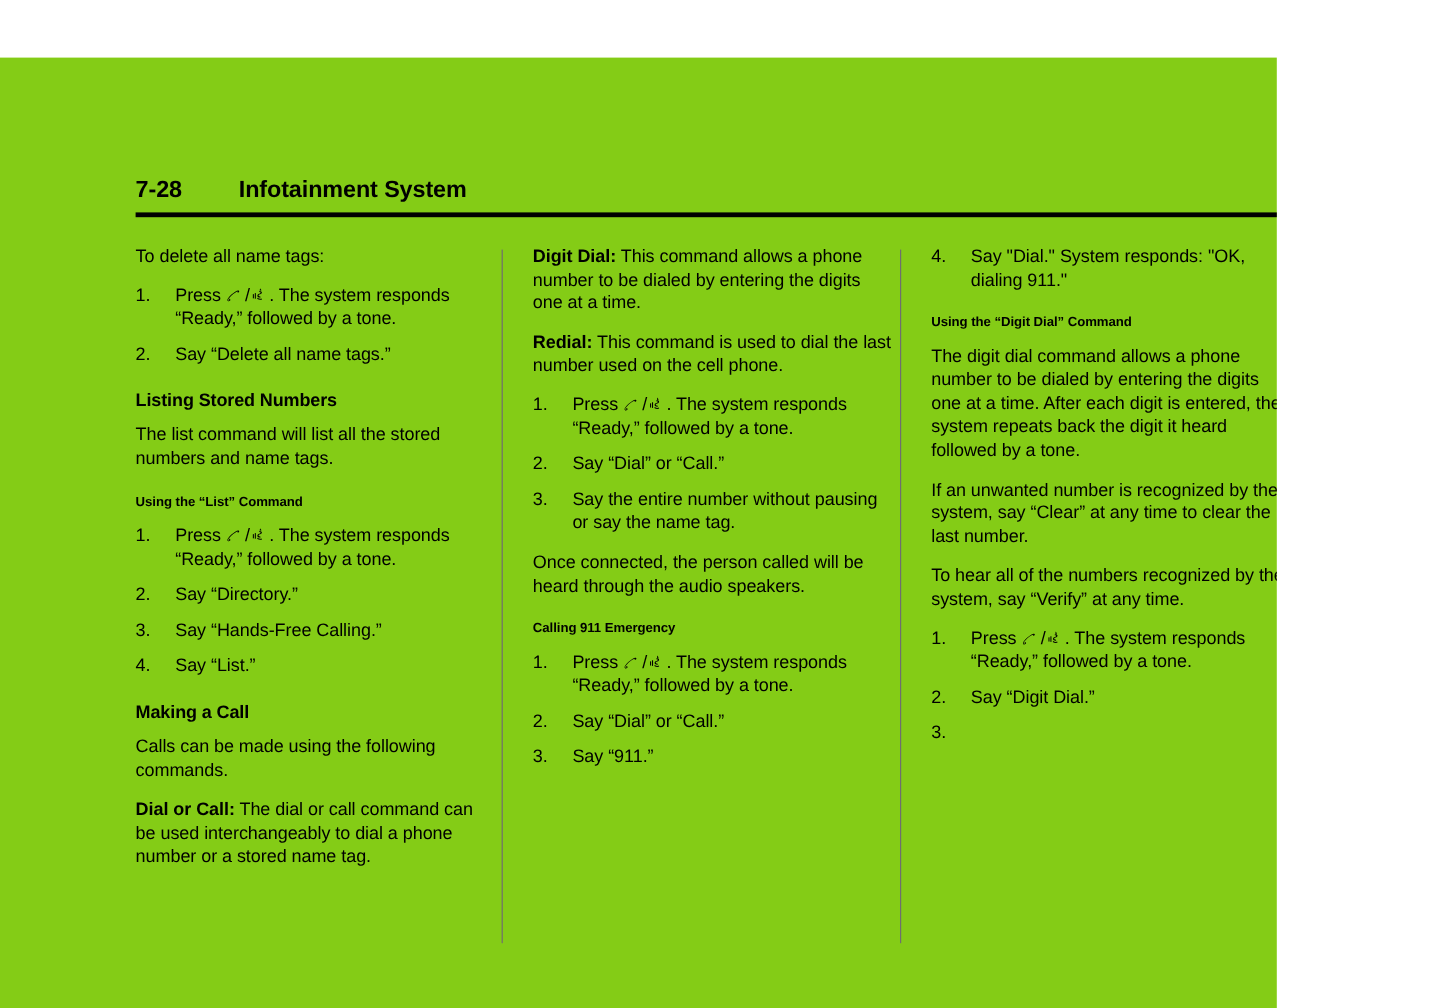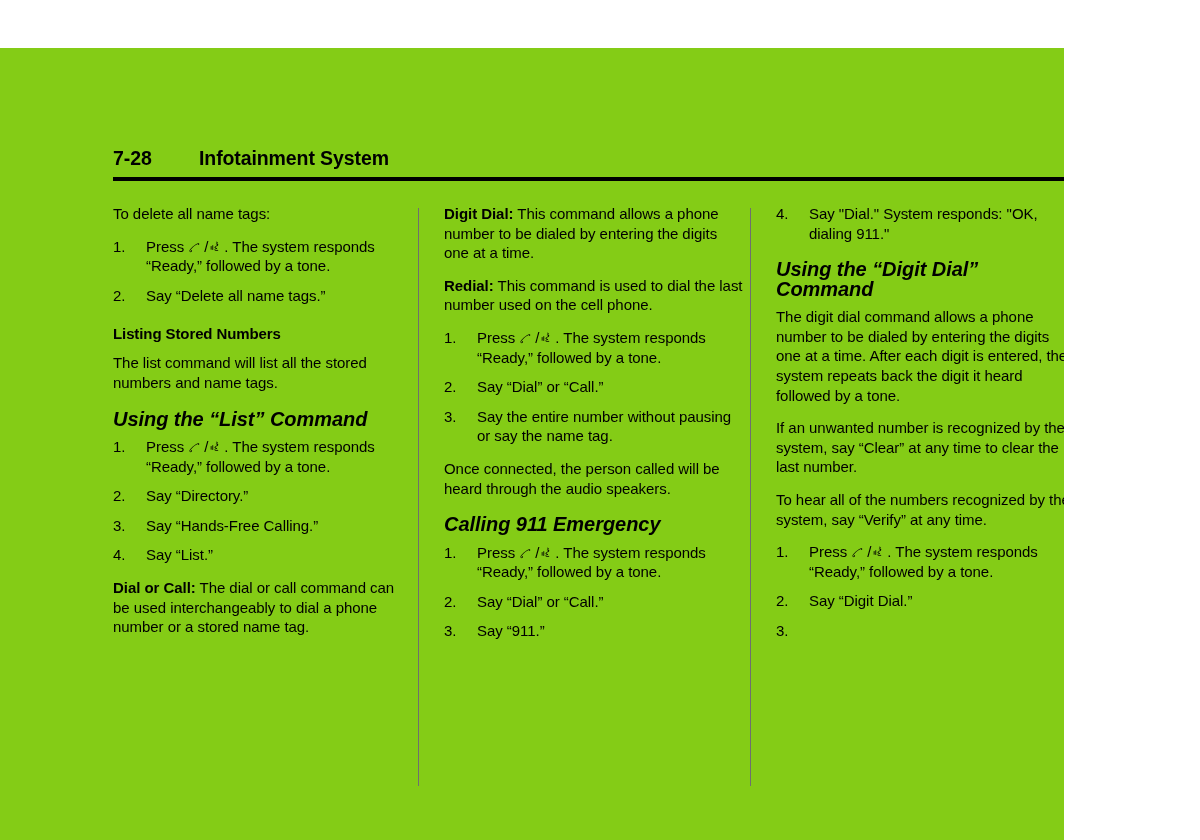--- a/index.html
+++ b/index.html
@@ -86,26 +86,25 @@
 
   
   .h2 {
     font-size: 15px;
     font-weight: bold;
     line-height: 20px;
     margin: 19px 0 9px 0;
     letter-spacing: -0.1px;
   }
   .h3 {
-    font-size: 20px;
+    font-size: 11px;
     font-weight: bold;
     line-height: 19.5px;
     margin: 17px 0 8px 0;
     letter-spacing: -0.05px;
-    font-style: italic;
   }
   p.body {
     font-size: 15px;
     line-height: 19.6px;
     margin: 0 0 13px 0;
     letter-spacing: -0.05px;
   }
   p.body:first-child { margin-top: 0; }
   p.body .lead {
     font-weight: bold;
@@ -192,20 +191,22 @@
                   <rect x="1.2" y="10.5" width="1.5" height="6" fill="#000"></rect>
                   <rect x="4.0" y="9.0" width="1.5" height="8" fill="#000"></rect>
                   <path d="M11.4 2.2 L13.6 5.0 L11.1 5.6 Z" fill="#000"></path>
                   <path d="M10.2 6.4c1.9-.6 3.6.1 3.9 1.4.3 1.2-.9 2.4-2.6 2.9-1.3.4-2.3 1.1-2.2 1.9.1.9 1.3 1.3 2.7 1.1l.2 1.5c-2.2.3-4.2-.6-4.5-2.2-.2-1.3 1-2.4 2.6-2.9 1.3-.4 2.2-1.1 2.1-1.8-.1-.7-1.1-1-2.3-.7z" fill="#000"></path>
                   <path d="M8.0 15.8c1.8 1.3 4.0 1.6 5.6.8l.7 1.4c-2.2 1.0-4.9.6-7.0-1.0z" fill="#000"></path>
                 </svg></span></span><span>. The system responds “Ready,” followed by a tone.</span></li>
           <li><span class="num">2.</span><span>Say “Directory.”</span></li>
           <li><span class="num">3.</span><span>Say “Hands-Free Calling.”</span></li>
           <li><span class="num">4.</span><span>Say “List.”</span></li>
         </ol>
+        <div class="h2">Making a Call</div>
+        <p class="body"><span>Calls can be made using the following commands.</span></p>
         <p class="body"><span class="lead">Dial or Call:</span><span>  The dial or call command can be used interchangeably to dial a phone number or a stored name tag.</span></p>
       </div>
     <div class="col col-2">
         <p class="body" style="margin-top: 0px;"><span class="lead">Digit Dial:</span><span>  This command allows a phone number to be dialed by entering the digits one at a time.</span></p>
         <p class="body"><span class="lead">Redial:</span><span>  This command is used to dial the last number used on the cell phone.</span></p>
         <ol class="steps">
           <li><span class="num">1.</span><span>Press </span><span class="icon-pair nowrapgroup"><span class="ico"><svg width="13" height="13" viewBox="0 0 24 24">
                   <path d="M3.2 19.6c-.9-.9-.6-2.4.9-4.3C6.4 12.3 11 8 15.3 5.4c2.4-1.5 4.3-1.9 5.2-1 .7.7.5 1.7-.5 2.4-.7.5-1.4.3-1.7-.1-.3-.4-.1-.9.4-1.1-.7-.2-1.9.3-3.4 1.2C11.4 9.1 7.2 13 4.9 16c-1.2 1.5-1.5 2.6-1 3.1.4.4 1.1.3 1.6-.2.4-.4.4-.9.1-1.2-.3-.3-.7-.2-1 .1.3-1 1.3-1.5 2.1-.9.9.7.8 2-.2 2.9-1.1 1-2.4 1-3.3.1z" fill="#000"></path>
                 </svg></span><span class="slash">/</span><span class="ico"><svg width="14" height="14" viewBox="0 0 24 24">
                   <rect x="1.2" y="10.5" width="1.5" height="6" fill="#000"></rect>

